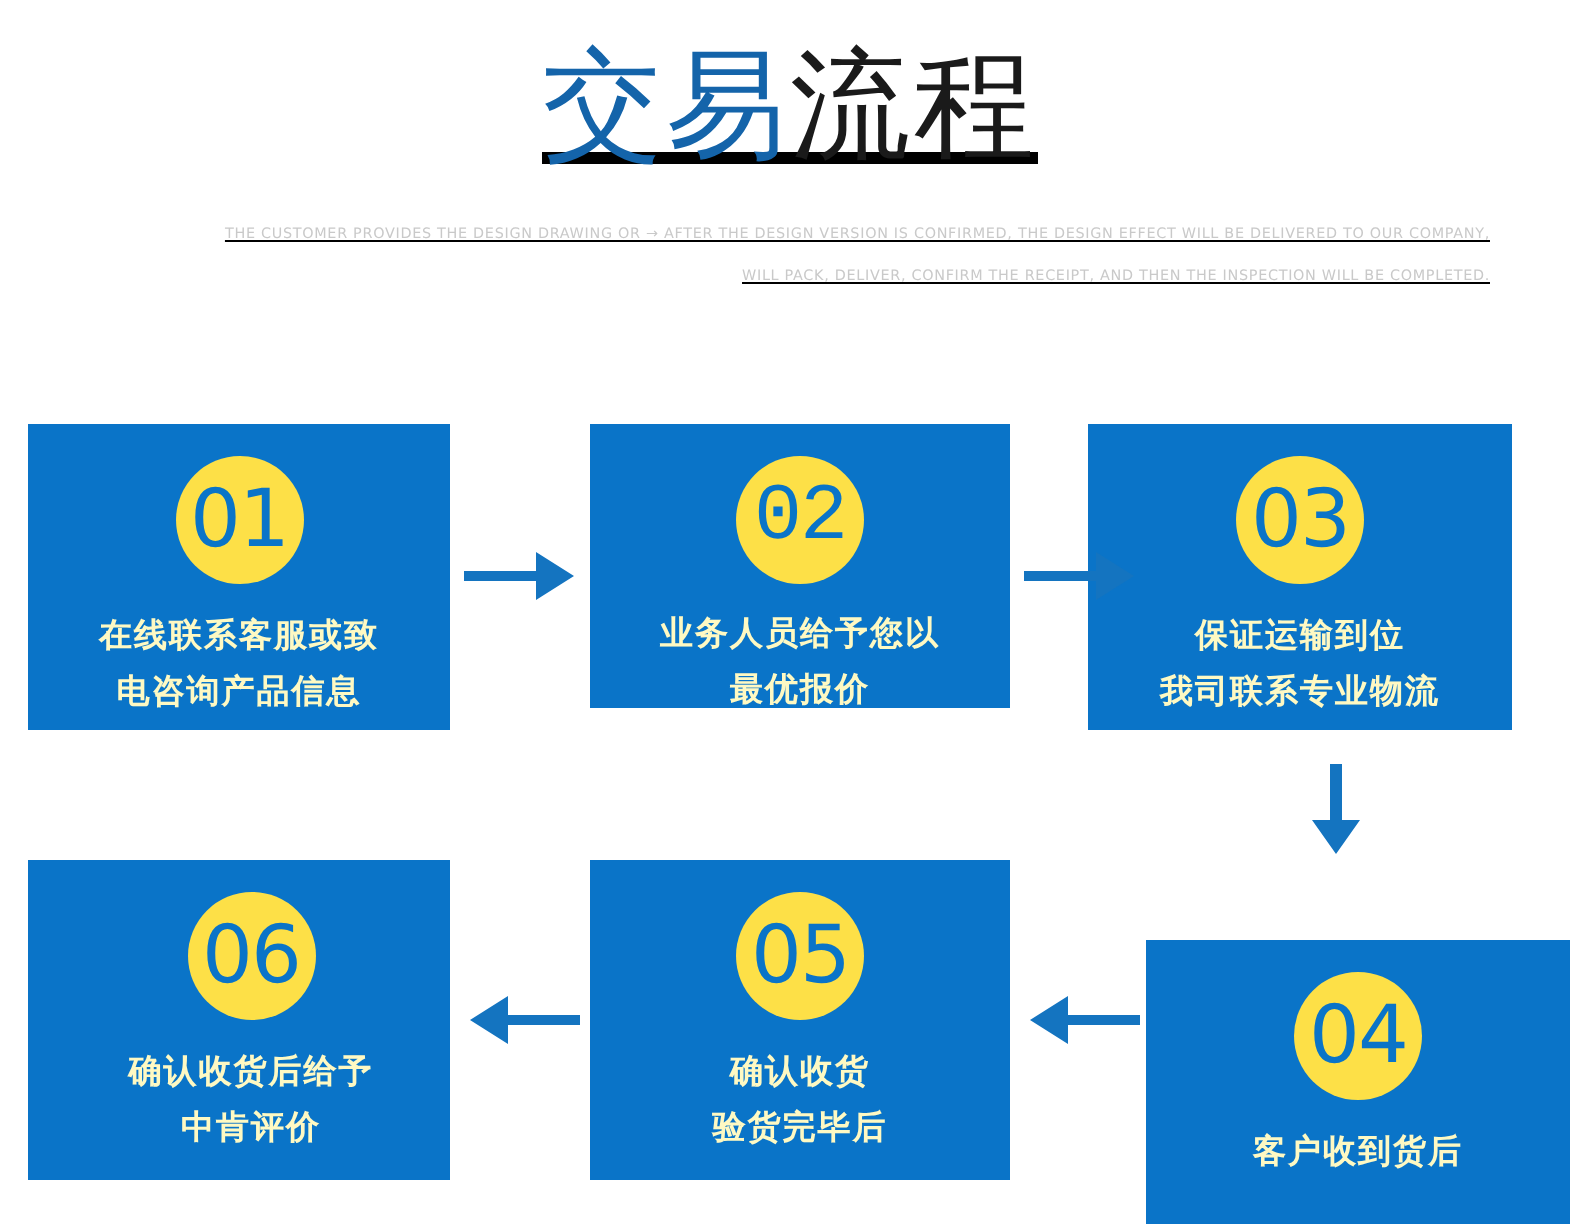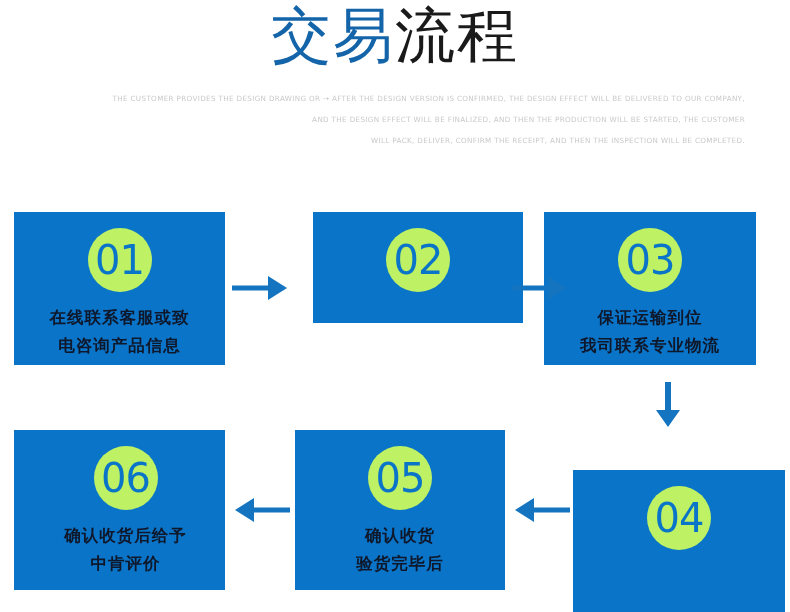--- a/index.html
+++ b/index.html
@@ -10,21 +10,23 @@
     width: 790px;
     height: 612px;
     background: #ffffff;
     font-family: "DejaVu Sans", "Liberation Sans", sans-serif;
     overflow: hidden;
     position: relative;
   }
 
   
   .header {
+    padding-top: 18px;
     text-align: center;
+    text-decoration: underline;
   }
   .title {
     font-size: 60px;
     line-height: 70px;
     font-weight: 400;
     letter-spacing: 2px;
     margin: 0;
     white-space: nowrap;
   }
   .title .t-blue { color: #1464aa; }
@@ -59,21 +61,21 @@
     background: #0a74c8;
     color: #ffffff;
     box-sizing: border-box;
     text-align: center;
     overflow: hidden;
   }
   .badge {
     width: 64px;
     height: 64px;
     border-radius: 50%;
-    background: #bef264;
+    background: #fde047;
     margin: 16px auto 0 auto;
     position: relative;
   }
   .badge-num {
     position: absolute;
     left: 50%;
     top: 50%;
     transform: translate(-50%, -50%);
     color: #0a74c8;
     font-size: 40px;
@@ -81,27 +83,27 @@
     font-weight: 400;
     letter-spacing: -1px;
     white-space: nowrap;
   }
   .step-lines {
     margin-top: 12px;
     font-size: 16.5px;
     line-height: 28px;
     font-weight: 700;
     letter-spacing: 1px;
-    color: #0f172a;
+    color: #fef9c3;
   }
   .step-lines div { display: block; white-space: nowrap; }
 
   
   .step-01 { left: 14px;  top: 212px; width: 211px; height: 153px; }
-  .step-02 { left: 313px; top: 212px; width: 210px; height: 111px; }
+  .step-02 { left: 295px; top: 212px; width: 210px; height: 142px; font-family: Liberation Mono, monospace; }
   .step-03 { left: 544px; top: 212px; width: 212px; height: 153px; }
   
   .step-06 { left: 14px;  top: 430px; width: 211px; height: 160px; padding-left: 12px; }
   .step-05 { left: 295px; top: 430px; width: 210px; height: 160px; }
   .step-04 { left: 573px; top: 430px; width: 212px; height: 160px; margin-top: 40px; }
 
   
   .arrow {
     position: absolute;
     display: block;
@@ -114,58 +116,62 @@
 </style>
 </head>
 <body>
 
 <div class="header">
   <h1 class="title">
     <span class="t-blue">交易</span><span class="t-dark">流程</span>
   </h1>
   <div class="subtitle">
     <div>THE CUSTOMER PROVIDES THE DESIGN DRAWING OR → AFTER THE DESIGN VERSION IS CONFIRMED, THE DESIGN EFFECT WILL BE DELIVERED TO OUR COMPANY,</div>
-    <div>AND THE DESIGN EFFECT WILL BE FINALIZED, AND THEN THE PRODUCTION WILL BE STARTED, THE CUSTOMER</div>
     <div>WILL PACK, DELIVER, CONFIRM THE RECEIPT, AND THEN THE INSPECTION WILL BE COMPLETED.</div>
   </div>
 </div>
 
 <div class="flow">
 
   <div class="step step-01">
     <div class="badge">
       <span class="badge-num">01</span>
     </div>
     <div class="step-lines">
       <div>在线联系客服或致</div>
       <div>电咨询产品信息</div>
     </div>
   </div>
 
   <div class="step step-02">
     <div class="badge">
       <span class="badge-num">02</span>
     </div>
+    <div class="step-lines">
+      <div>业务人员给予您以</div>
+      <div>最优报价</div>
+    </div>
   </div>
 
   <div class="step step-03">
     <div class="badge">
       <span class="badge-num">03</span>
     </div>
     <div class="step-lines">
       <div>保证运输到位</div>
       <div>我司联系专业物流</div>
     </div>
   </div>
 
   <div class="step step-04">
     <div class="badge">
       <span class="badge-num">04</span>
     </div>
     <div class="step-lines">
+      <div>客户收到货后</div>
     </div>
   </div>
 
   <div class="step step-05">
     <div class="badge">
       <span class="badge-num">05</span>
     </div>
     <div class="step-lines">
       <div>确认收货</div>
       <div>验货完毕后</div>

